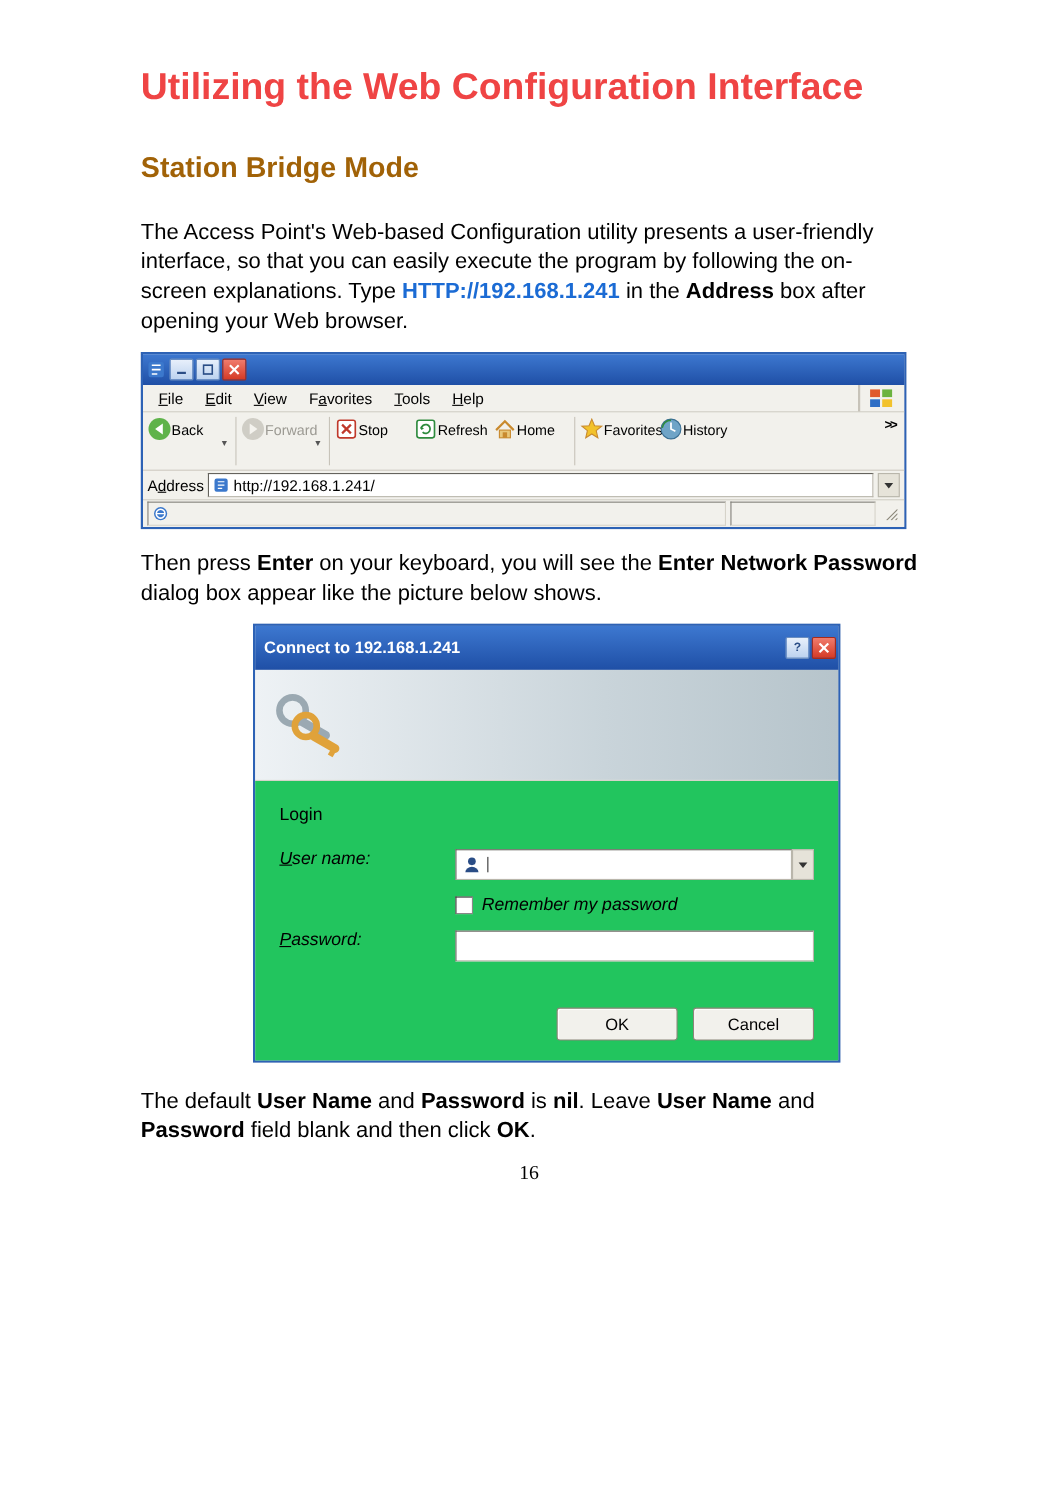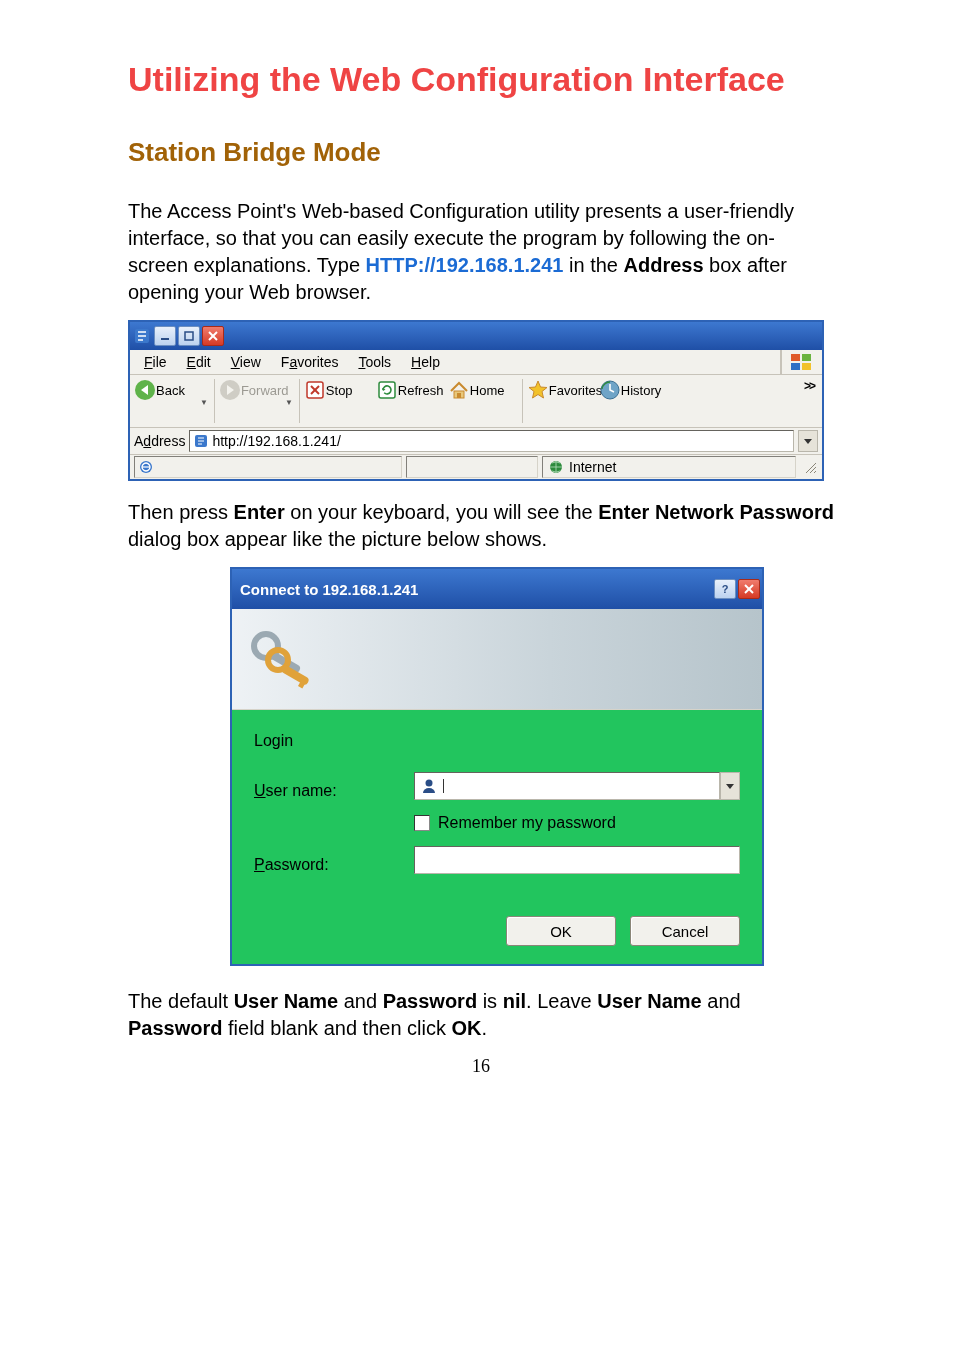--- a/index.html
+++ b/index.html
@@ -170,21 +170,21 @@
     border-bottom:1px solid #d6d3c9;
     display:flex; align-items:center;
     padding-left:12px;
     position:relative;
   }
   .dlg-body {
     background:#22c55e;
     padding: 22px 22px 18px 22px;
     font-size: 16px;
   }
-  .dlg-row { display:flex; align-items:flex-end; margin: 14px 0; }
+  .dlg-row { display:flex; align-items:flex-start; margin: 14px 0; font-style: italic; }
   .dlg-label { width: 160px; }
   .dlg-label .ul { text-decoration: underline; }
   .dlg-field {
     flex:1;
     display:flex; align-items:center;
   }
   .combo {
     flex:1; height:26px; border:1px inset #b9b6ab; background:#fff;
     display:flex; align-items:center; padding:0 6px; gap:6px;
   }
@@ -363,29 +363,20 @@
       <div class="status-left">
         <span>
             <svg width="14" height="14">
               <circle cx="7" cy="7" r="6" fill="#3b78cc"></circle>
               <path d="M3 7 a4 4 0 1 1 0 0.01" fill="none" stroke="#fff" stroke-width="1.4"></path>
               <line x1="3" y1="7" x2="11" y2="7" stroke="#fff" stroke-width="1.2"></line>
             </svg>
           </span>
       </div>
       <div class="status-progress"></div>
-      <div class="status-zone">
-        <span>
-            <svg width="14" height="14">
-              <circle cx="7" cy="7" r="6" fill="#2e8b3d"></circle>
-              <path d="M1 7 h12 M7 1 v12 M3 3 a8 8 0 0 1 8 0 M3 11 a8 8 0 0 0 8 0" stroke="#b8e0bf" stroke-width="0.8" fill="none"></path>
-            </svg>
-          </span>
-        <span>Internet</span>
-      </div>
       <div class="resize-grip">
         <svg width="12" height="12">
             <line x1="2" y1="12" x2="12" y2="2" stroke="#8a8678"></line>
             <line x1="6" y1="12" x2="12" y2="6" stroke="#8a8678"></line>
             <line x1="10" y1="12" x2="12" y2="10" stroke="#8a8678"></line>
           </svg>
       </div>
     </div>
   </div>
 

